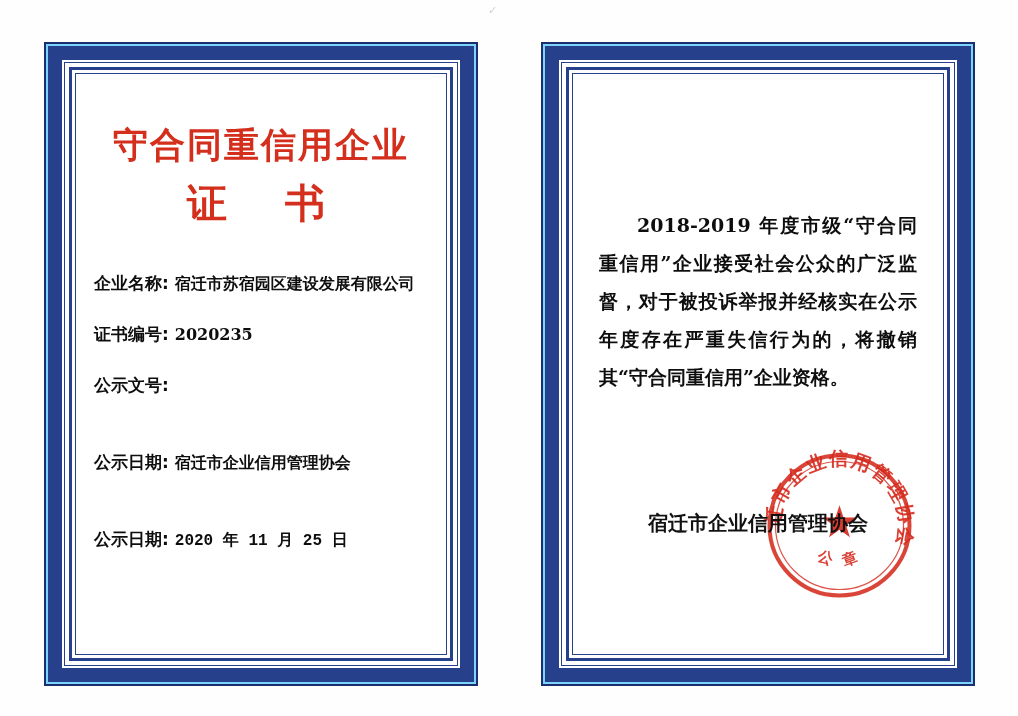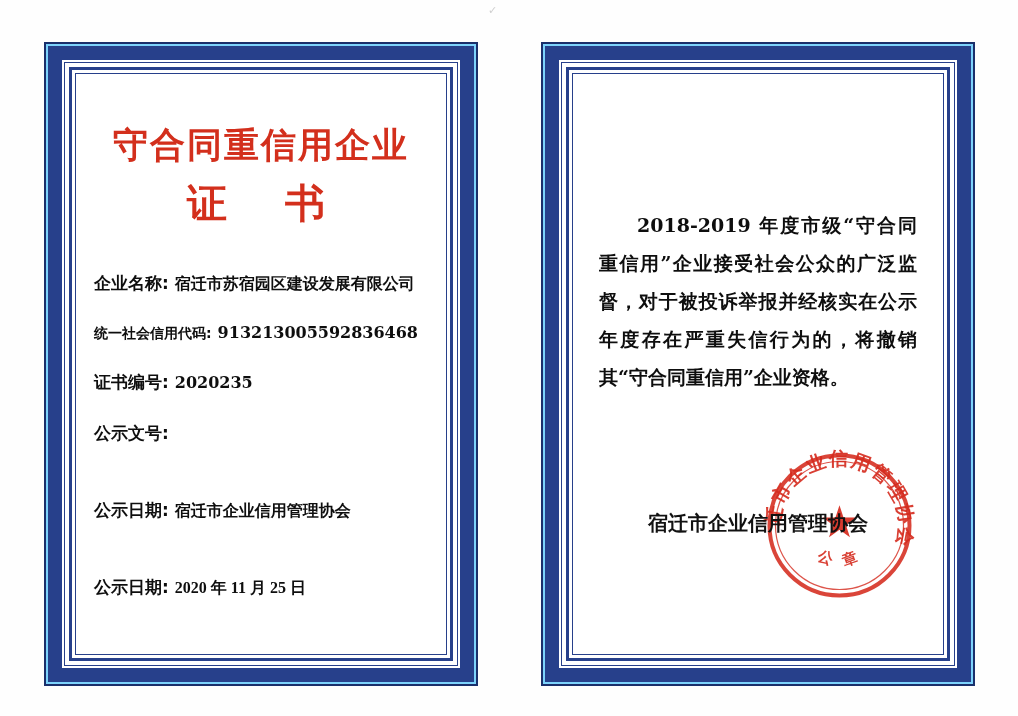--- a/index.html
+++ b/index.html
@@ -137,21 +137,21 @@
   }
   .field-label.small {
     font-size: 14px;
   }
   .field-value {
     font-weight: bold;
     font-size: 16px;
     font-family: "DejaVu Serif", serif;
   }
   .field-value.cjk {
-    font-family: Liberation Serif, serif;
+    font-family: Liberation Mono, monospace;
     font-size: 16px;
     margin-top: 28px;
   }
 
   
   .statement {
     position: absolute;
     left: 22px;
     right: 22px;
     top: 128px;
@@ -209,24 +209,20 @@
       <div class="title-sub">证 书</div>
 
       <div class="fields">
 
         <div class="field-row">
           <span class="field-label">企业名称:</span>
           <span class="field-value cjk">宿迁市苏宿园区建设发展有限公司</span>
         </div>
 
 
-        <div class="field-row">
-          <span class="field-label small">统一社会信用代码:</span>
-          <span class="field-value">913213005592836468</span>
-        </div>
 
         <div class="field-row">
           <span class="field-label">证书编号:</span>
           <span class="field-value">2020235</span>
         </div>
 
         <div class="field-row">
           <span class="field-label">公示文号:</span>
         </div>
 

